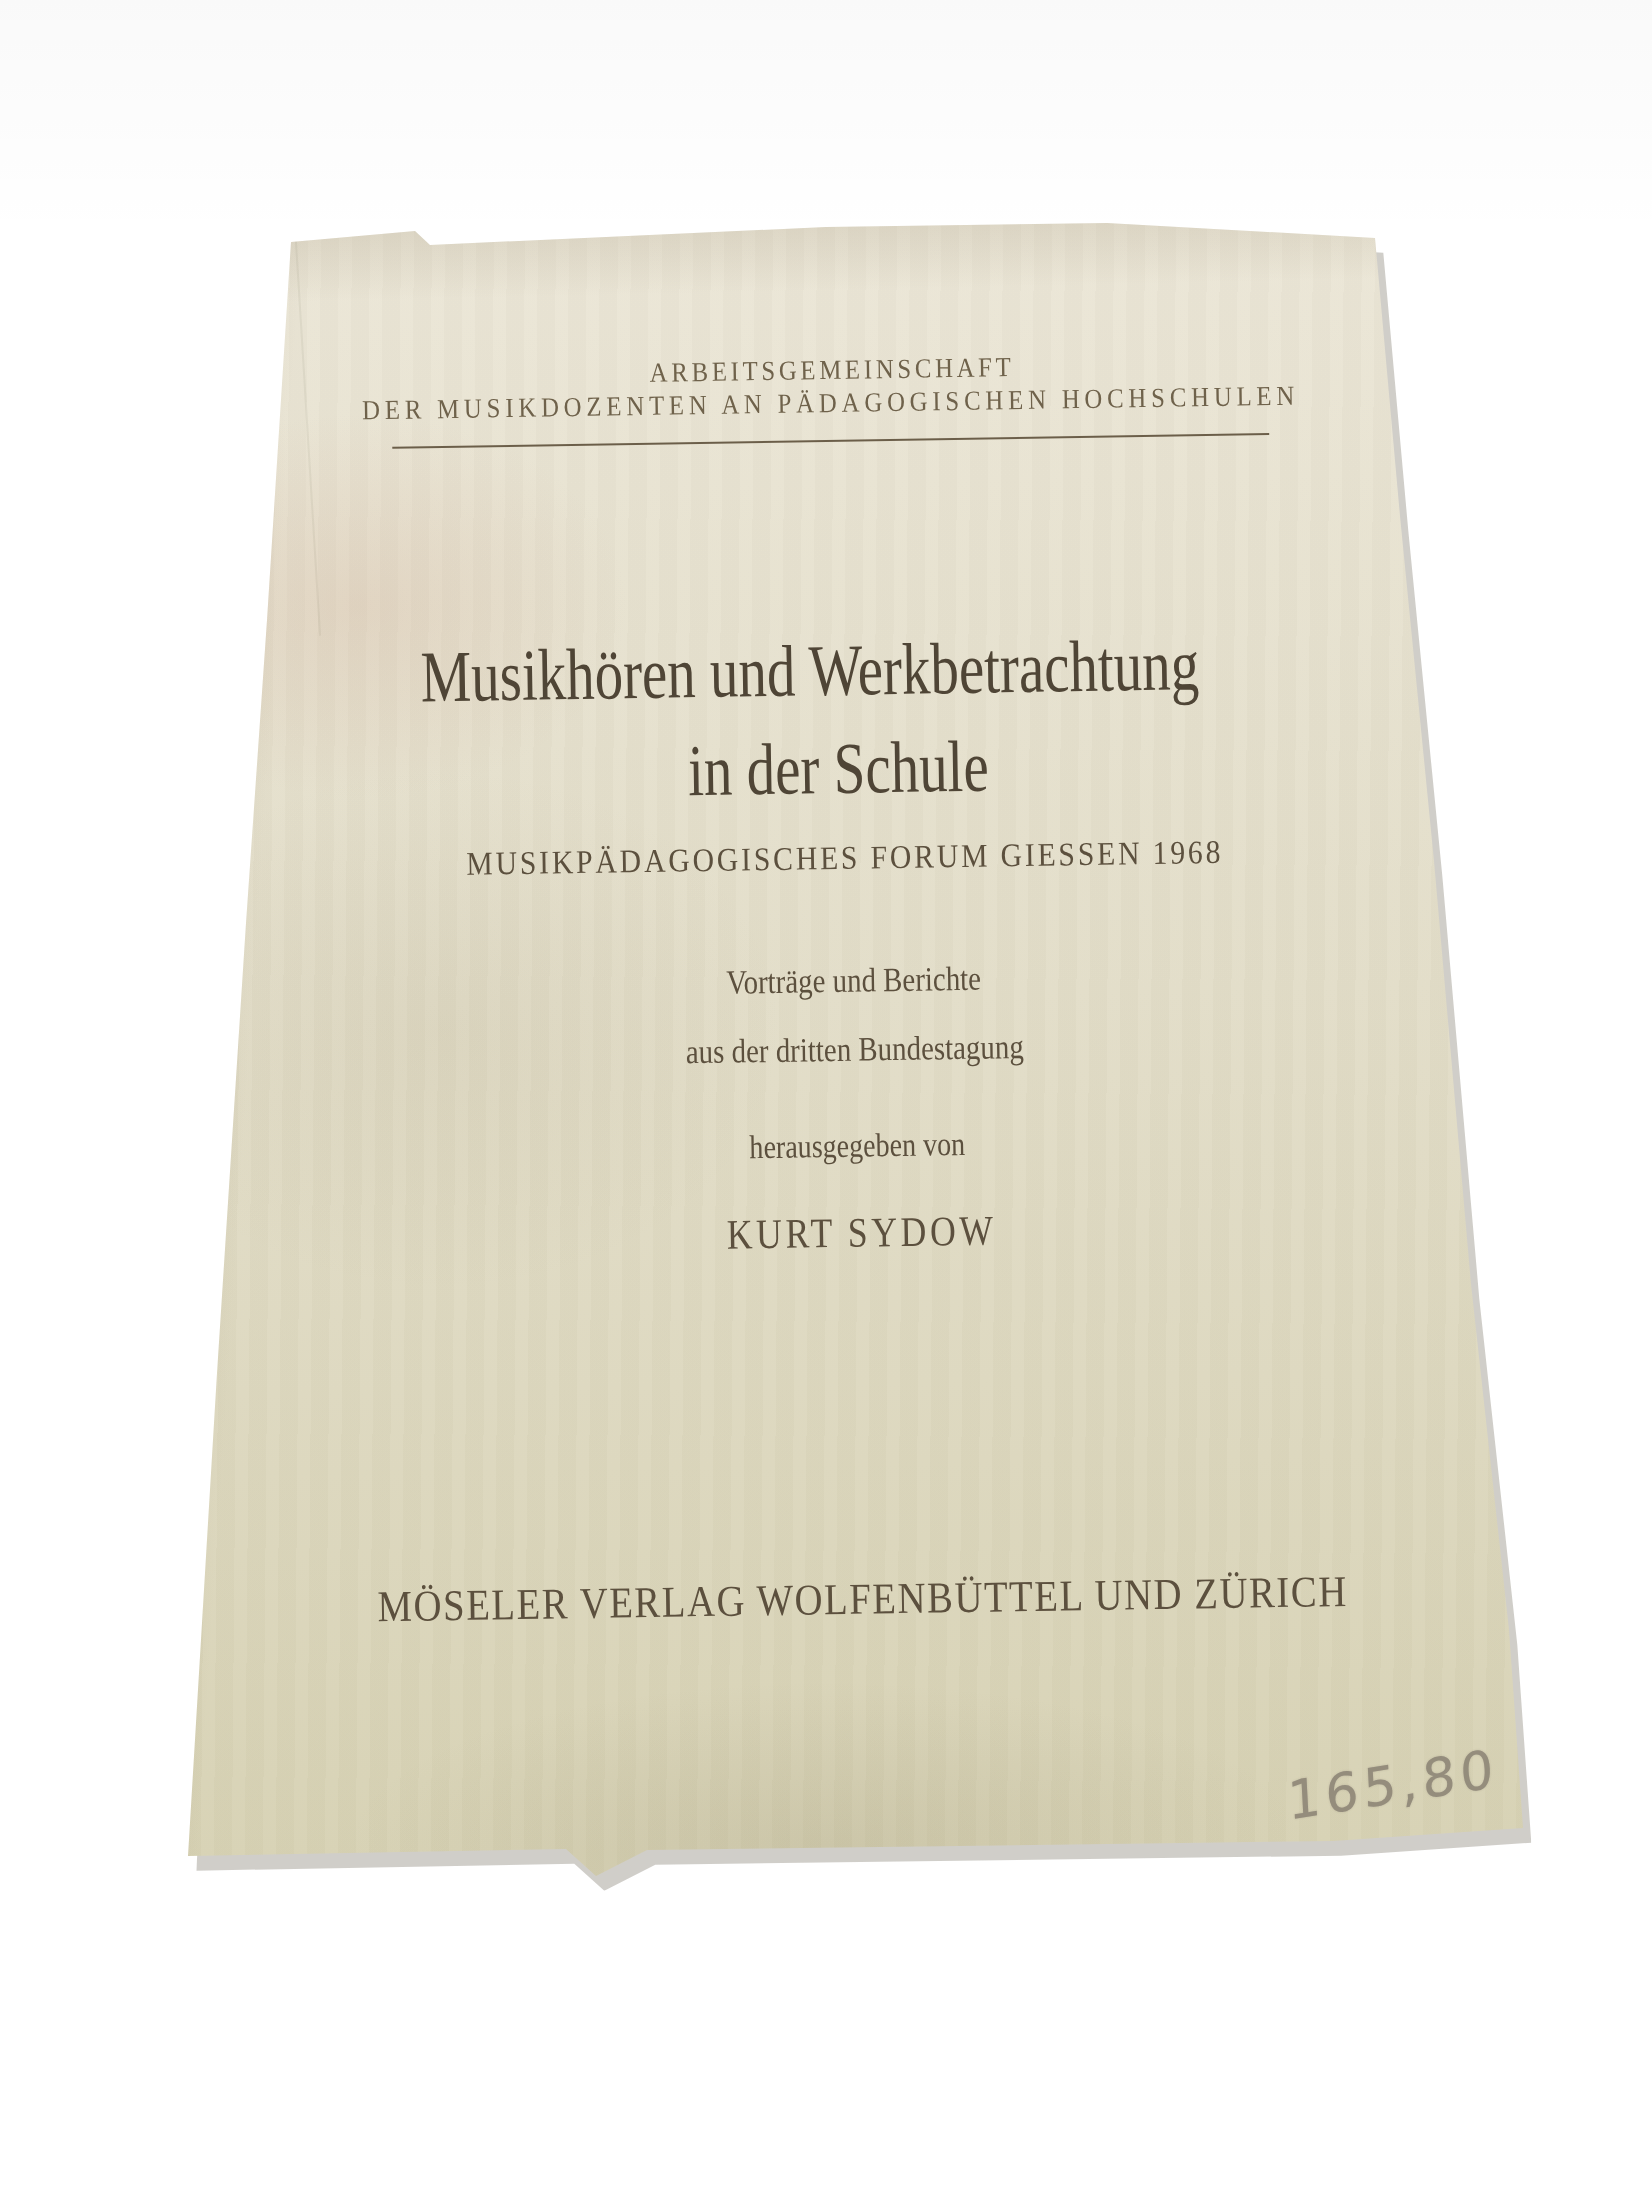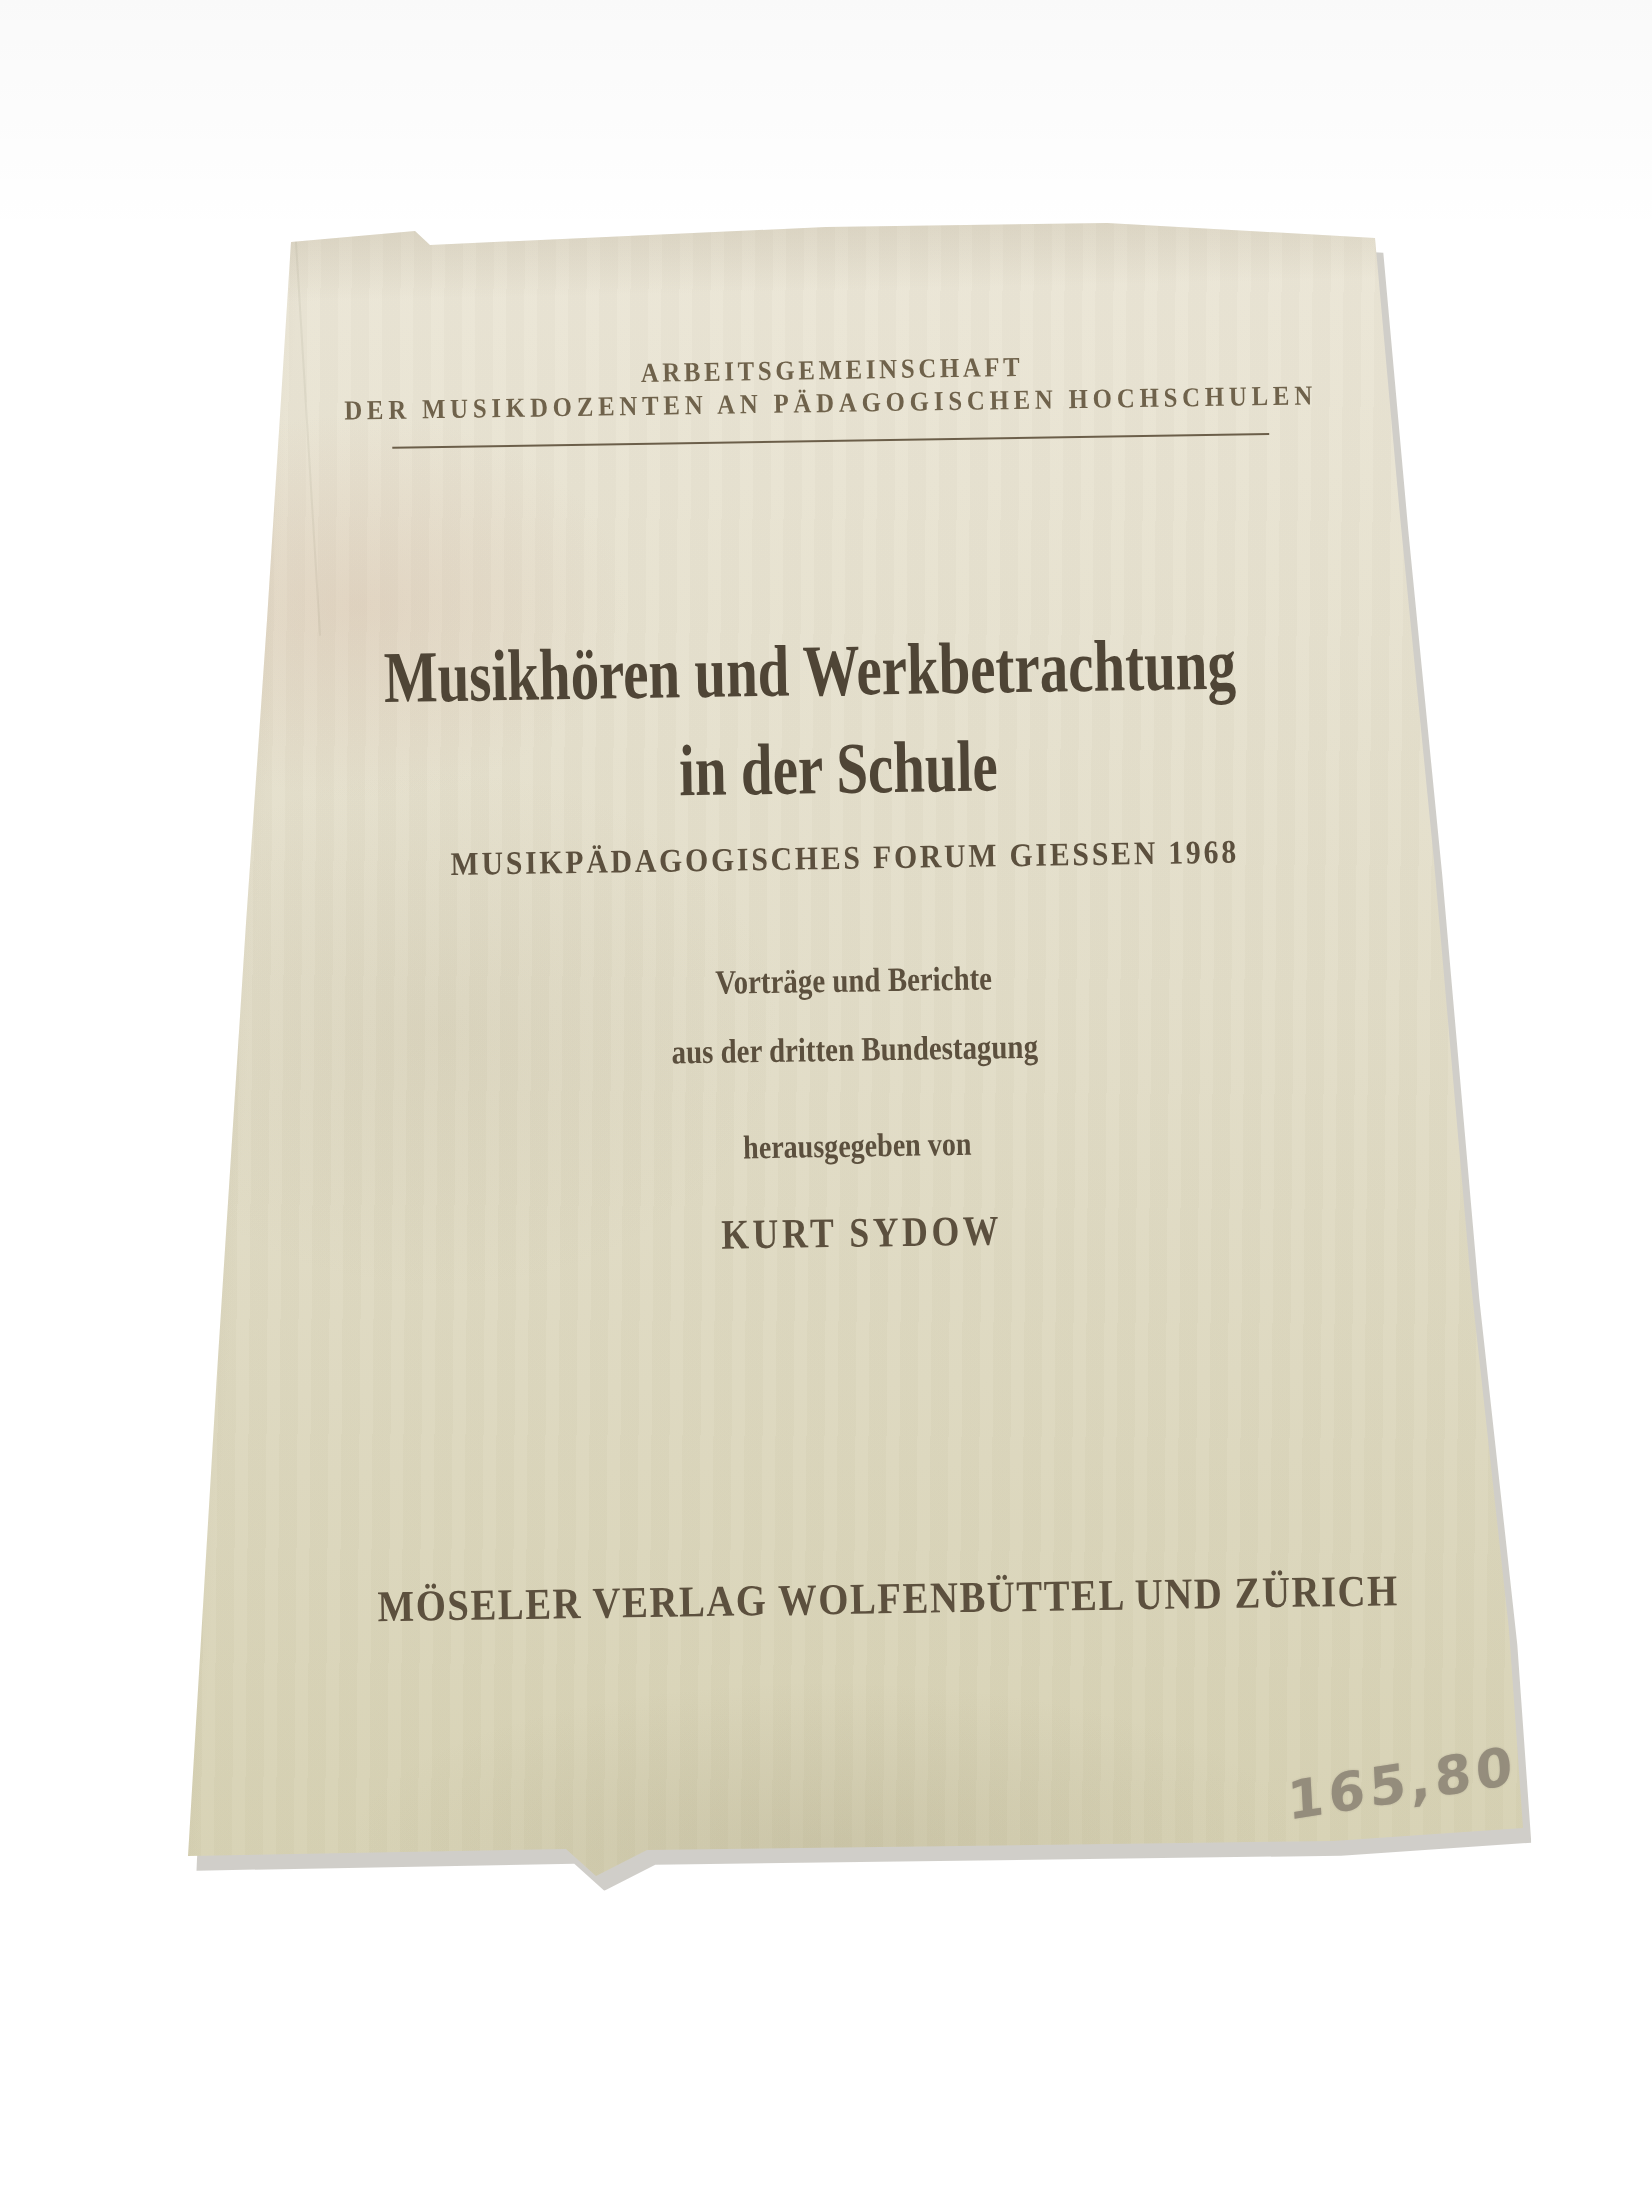--- a/index.html
+++ b/index.html
@@ -33,21 +33,20 @@
                        217px 1373px, 246px 923px, 267px 620px);
     background:
       radial-gradient(386px 275px at 358px 606px, rgba(199,156,134,0.20), transparent 70%),
       radial-gradient(459px 349px at 441px 1029px, rgba(150,135,100,0.09), transparent 75%),
       radial-gradient(643px 220px at 826px 1846px, rgba(120,110,80,0.13), transparent 75%),
       linear-gradient(93.7deg, transparent 188px, rgba(255,255,255,0.30) 216px, rgba(130,115,88,0.13) 250px, transparent 317px),
       linear-gradient(178.8deg, transparent 217px, rgba(140,125,95,0.16) 239px, transparent 308px),
       linear-gradient(264.7deg, transparent 110px, rgba(110,100,75,0.10) 179px, transparent 298px),
       repeating-linear-gradient(90.5deg, rgba(255,255,255,0.03) 0px 13px, rgba(90,80,60,0.02) 13px 31px),
       linear-gradient(179deg, var(--paper-top, #ebe6d7) 239px, var(--paper-mid, #e2ddc8) 1010px, var(--paper-bottom, #d7d2b4) 1864px);
-    font-weight: bold;
   }
   .crease {
     position: absolute; left: 307px; top: 241px;
     width: 1.8px; height: 395px;
     background: rgba(90,80,60,0.07);
     transform: rotate(-3.5deg);
   }
   .print-block {
     position: absolute; inset: 0;
     transform: rotate(-0.9deg);

